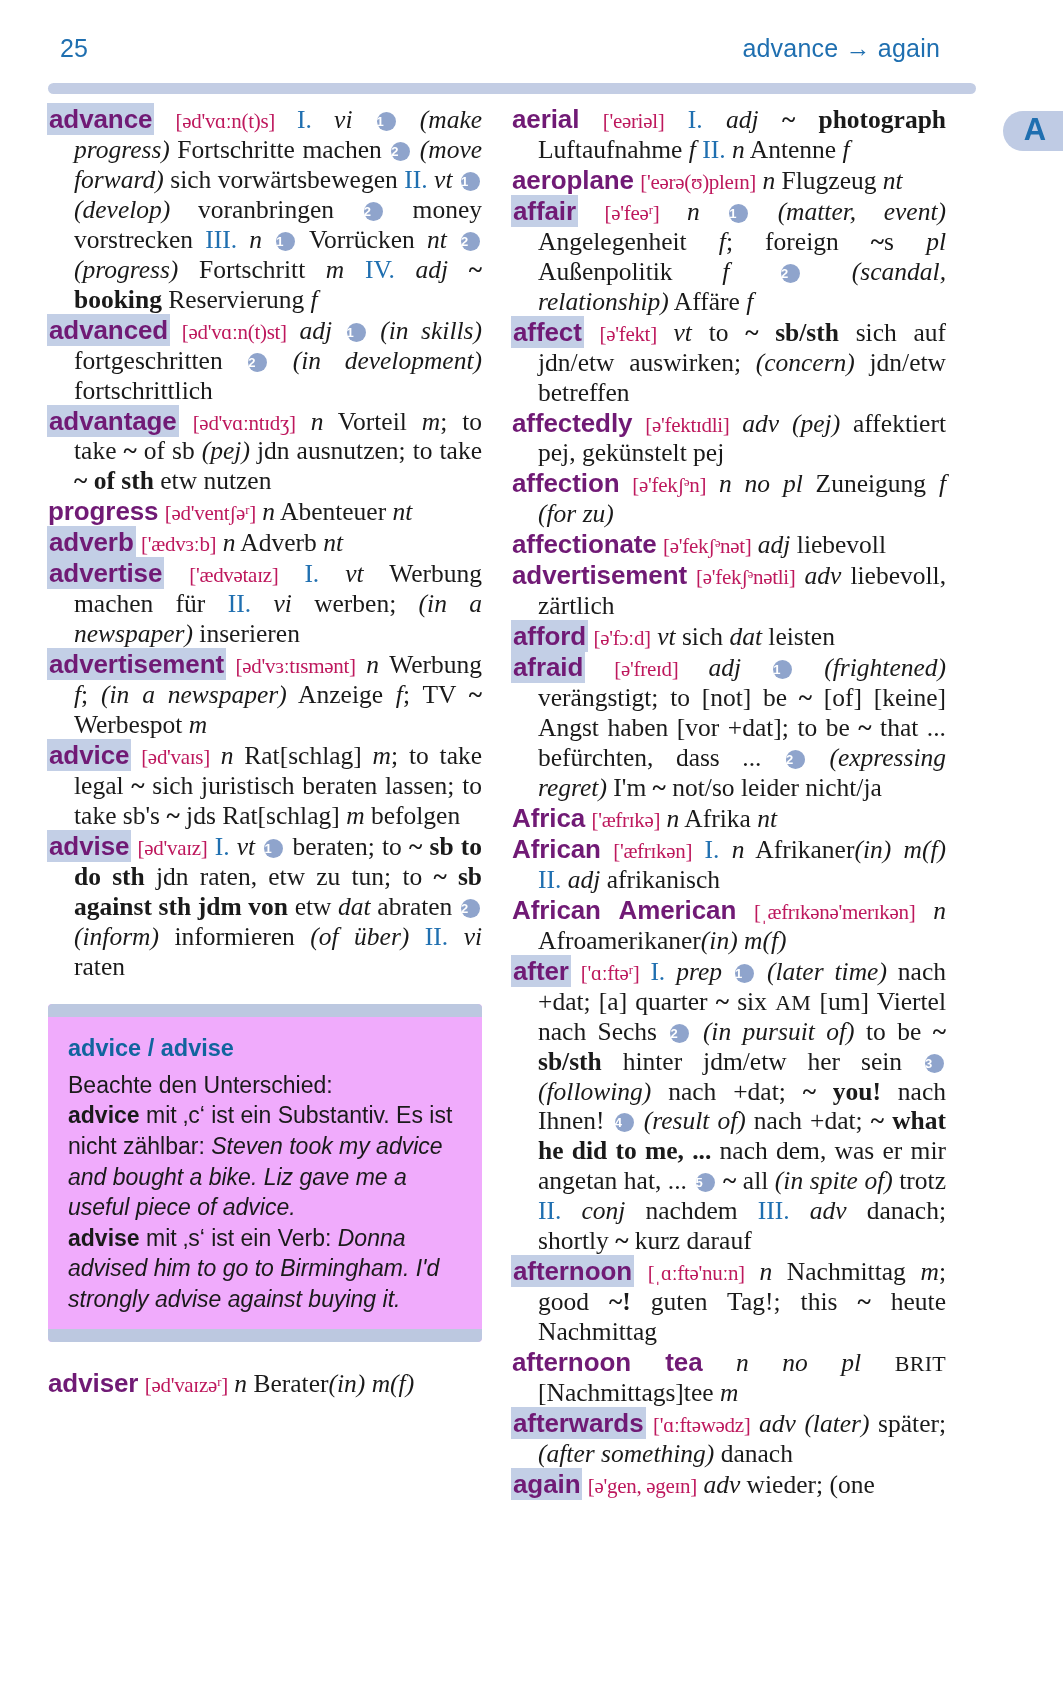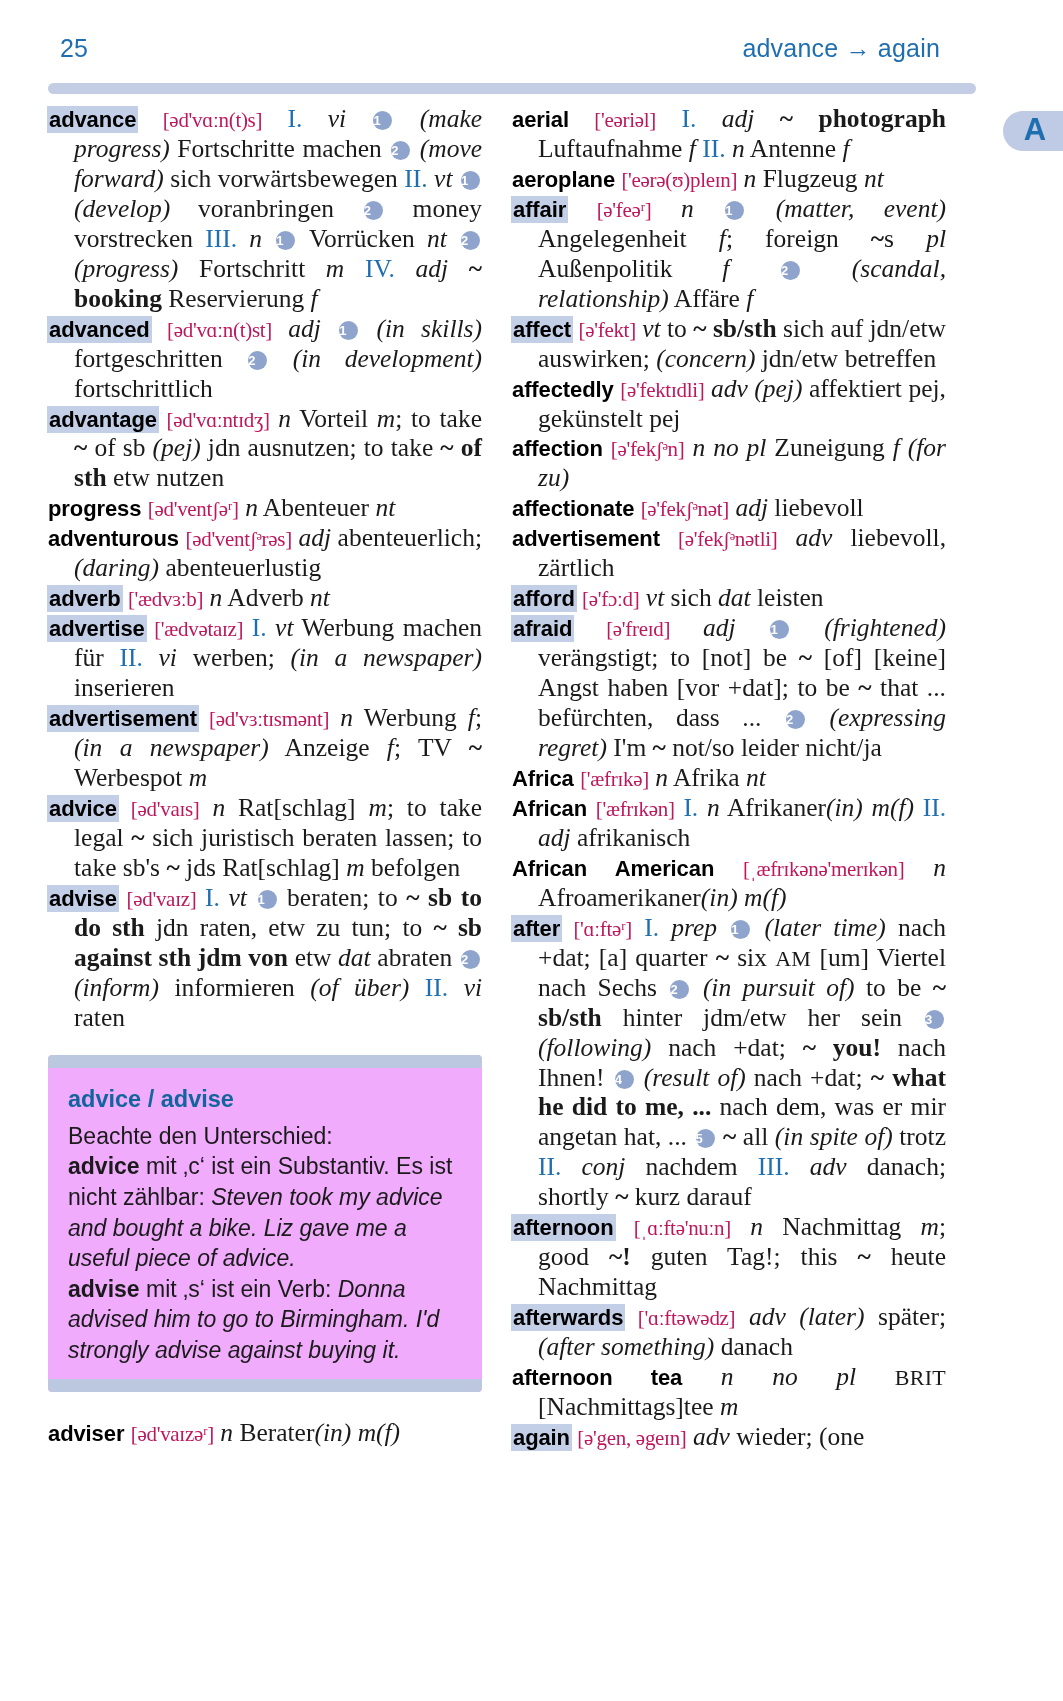--- a/index.html
+++ b/index.html
@@ -98,22 +98,22 @@
     padding-left: 26px;
     text-indent: -26px;
     hyphens: manual;
   }
   .entry + .entry { margin-top: 0px; }
 
   
   .hw {
     font-family: "Liberation Sans", "DejaVu Sans", sans-serif;
     font-weight: bold;
-    font-size: 22px;
-    color: #000000;
+    font-size: 26px;
+    color: #701a75;
     letter-spacing: -.1px;
   }
   .hw.hl {
     background: #c3cfe6;
     padding: 1px 2px 1px 2px;
     margin: 0 -1px;
     box-decoration-break: clone;
     -webkit-box-decoration-break: clone;
   }
 
@@ -211,21 +211,20 @@
 <div id="thumb-tab">
   <span class="letter">A</span>
 </div>
 
 <div id="columns">
   <div class="column" id="col-left">
       <p class="entry"><span class="hw hl">advance</span> <span class="ipa">[əd'vɑːn(t)s]</span> <span><span class="rn">I.</span> <span class="gr">vi</span> <span class="num">1</span> <span class="sense">(make progress)</span> Fortschritte machen <span class="num">2</span> <span class="sense">(move forward)</span> sich vorwärtsbewegen <span class="rn">II.</span> <span class="gr">vt</span> <span class="num">1</span> <span class="sense">(develop)</span> voranbringen <span class="num">2</span> money vorstrecken <span class="rn">III.</span> <span class="gr">n</span> <span class="num">1</span> Vorrücken <span class="gr">nt</span> <span class="num">2</span> <span class="sense">(progress)</span> Fortschritt <span class="gr">m</span> <span class="rn">IV.</span> <span class="gr">adj</span> <span class="b"><span class="tilde">~</span> booking</span> Reservierung <span class="gr">f</span></span></p>
       <p class="entry"><span class="hw hl">advanced</span> <span class="ipa">[əd'vɑːn(t)st]</span> <span><span class="gr">adj</span> <span class="num">1</span> <span class="sense">(in skills)</span> fortgeschritten <span class="num">2</span> <span class="sense">(in development)</span> fortschrittlich</span></p>
       <p class="entry"><span class="hw hl">advantage</span> <span class="ipa">[əd'vɑːntɪdʒ]</span> <span><span class="gr">n</span> Vorteil <span class="gr">m</span>; to take <span class="tilde">~</span> of sb <span class="sense">(pej)</span> jdn ausnutzen; to take <span class="b"><span class="tilde">~</span> of sth</span> etw nutzen</span></p>
       <p class="entry"><span class="hw">progress</span> <span class="ipa">[əd'ventʃəʳ]</span> <span><span class="gr">n</span> Abenteuer <span class="gr">nt</span></span></p>
-      <p class="entry"><span class="hw">adventurous</span> <span class="ipa">[əd'ventʃᵊrəs]</span> <span><span class="gr">adj</span> abenteuerlich; <span class="sense">(daring)</span> abenteuerlustig</span></p>
       <p class="entry"><span class="hw hl">adverb</span> <span class="ipa">['ædvɜːb]</span> <span><span class="gr">n</span> Adverb <span class="gr">nt</span></span></p>
       <p class="entry"><span class="hw hl">advertise</span> <span class="ipa">['ædvətaɪz]</span> <span><span class="rn">I.</span> <span class="gr">vt</span> Werbung machen für <span class="rn">II.</span> <span class="gr">vi</span> werben; <span class="sense">(in a newspaper)</span> inserieren</span></p>
       <p class="entry"><span class="hw hl">advertisement</span> <span class="ipa">[əd'vɜːtɪsmənt]</span> <span><span class="gr">n</span> Werbung <span class="gr">f</span>; <span class="sense">(in a newspaper)</span> Anzeige <span class="gr">f</span>; TV <span class="b"><span class="tilde">~</span></span> Werbespot <span class="gr">m</span></span></p>
       <p class="entry"><span class="hw hl">advice</span> <span class="ipa">[əd'vaɪs]</span> <span><span class="gr">n</span> Rat[schlag] <span class="gr">m</span>; to take legal <span class="b"><span class="tilde">~</span></span> sich juristisch beraten lassen; to take sb's <span class="tilde">~</span> jds Rat[schlag] <span class="gr">m</span> befolgen</span></p>
       <p class="entry"><span class="hw hl">advise</span> <span class="ipa">[əd'vaɪz]</span> <span><span class="rn">I.</span> <span class="gr">vt</span> <span class="num">1</span> beraten; to <span class="b"><span class="tilde">~</span> sb to do sth</span> jdn raten, etw zu tun; to <span class="b"><span class="tilde">~</span> sb against sth jdm von</span> etw <span class="gr">dat</span> abraten <span class="num">2</span> <span class="sense">(inform)</span> informieren <span class="sense">(of über)</span> <span class="rn">II.</span> <span class="gr">vi</span> raten</span></p>
       <div class="usage-box">
         <div class="bar-top"></div>
         <div class="body">
           <span class="ub-title">advice / advise</span>
           <span class="ub-line">Beachte den Unterschied:</span>
@@ -245,17 +244,17 @@
       <p class="entry"><span class="hw">affection</span> <span class="ipa">[ə'fekʃᵊn]</span> <span><span class="gr">n</span> <span class="gr">no pl</span> Zuneigung <span class="gr">f</span> <span class="sense">(for zu)</span></span></p>
       <p class="entry"><span class="hw">affectionate</span> <span class="ipa">[ə'fekʃᵊnət]</span> <span><span class="gr">adj</span> liebevoll</span></p>
       <p class="entry"><span class="hw">advertisement</span> <span class="ipa">[ə'fekʃᵊnətli]</span> <span><span class="gr">adv</span> liebevoll, zärtlich</span></p>
       <p class="entry"><span class="hw hl">afford</span> <span class="ipa">[ə'fɔːd]</span> <span><span class="gr">vt</span> sich <span class="gr">dat</span> leisten</span></p>
       <p class="entry"><span class="hw hl">afraid</span> <span class="ipa">[ə'freɪd]</span> <span><span class="gr">adj</span> <span class="num">1</span> <span class="sense">(frightened)</span> verängstigt; to [not] be <span class="b"><span class="tilde">~</span></span> [of] [keine] Angst haben [vor +dat]; to be <span class="tilde">~</span> that ... befürchten, dass ... <span class="num">2</span> <span class="sense">(expressing regret)</span> I'm <span class="tilde">~</span> not/so leider nicht/ja</span></p>
       <p class="entry"><span class="hw">Africa</span> <span class="ipa">['æfrɪkə]</span> <span><span class="gr">n</span> Afrika <span class="gr">nt</span></span></p>
       <p class="entry"><span class="hw">African</span> <span class="ipa">['æfrɪkən]</span> <span><span class="rn">I.</span> <span class="gr">n</span> Afrikaner<span class="sense">(in)</span> <span class="gr">m(f)</span> <span class="rn">II.</span> <span class="gr">adj</span> afrikanisch</span></p>
       <p class="entry"><span class="hw">African American</span> <span class="ipa">[ˌæfrɪkənə'merɪkən]</span> <span><span class="gr">n</span> Afroamerikaner<span class="sense">(in)</span> <span class="gr">m(f)</span></span></p>
       <p class="entry"><span class="hw hl">after</span> <span class="ipa">['ɑːftəʳ]</span> <span><span class="rn">I.</span> <span class="gr">prep</span> <span class="num">1</span> <span class="sense">(later time)</span> nach +dat; [a] quarter <span class="tilde">~</span> six <span class="sc">AM</span> [um] Viertel nach Sechs <span class="num">2</span> <span class="sense">(in pursuit of)</span> to be <span class="b"><span class="tilde">~</span> sb/sth</span> hinter jdm/etw her sein <span class="num">3</span> <span class="sense">(following)</span> nach +dat; <span class="b"><span class="tilde">~</span> you!</span> nach Ihnen! <span class="num">4</span> <span class="sense">(result of)</span> nach +dat; <span class="b"><span class="tilde">~</span> what he did to me, ...</span> nach dem, was er mir angetan hat, ... <span class="num">5</span> <span class="tilde">~</span> all <span class="sense">(in spite of)</span> trotz <span class="rn">II.</span> <span class="gr">conj</span> nachdem <span class="rn">III.</span> <span class="gr">adv</span> danach; shortly <span class="b"><span class="tilde">~</span></span> kurz darauf</span></p>
       <p class="entry"><span class="hw hl">afternoon</span> <span class="ipa">[ˌɑːftə'nuːn]</span> <span><span class="gr">n</span> Nachmittag <span class="gr">m</span>; good <span class="b"><span class="tilde">~</span>!</span> guten Tag!; this <span class="tilde">~</span> heute Nachmittag</span></p>
+      <p class="entry"><span class="hw">afternoon tea</span> <span><span class="gr">n</span> <span class="gr">no pl</span> <span class="sc">BRIT</span> [Nachmittags]tee <span class="gr">m</span></span></p>
       <p class="entry"><span class="hw hl">afterwards</span> <span class="ipa">['ɑːftəwədz]</span> <span><span class="gr">adv</span> <span class="sense">(later)</span> später; <span class="sense">(after something)</span> danach</span></p>
-      <p class="entry"><span class="hw">afternoon tea</span> <span><span class="gr">n</span> <span class="gr">no pl</span> <span class="sc">BRIT</span> [Nachmittags]tee <span class="gr">m</span></span></p>
       <p class="entry"><span class="hw hl">again</span> <span class="ipa">[ə'gen, əgeɪn]</span> <span><span class="gr">adv</span> wieder; (one</span></p>
     </div>
 </div>
 
 </body></html>

